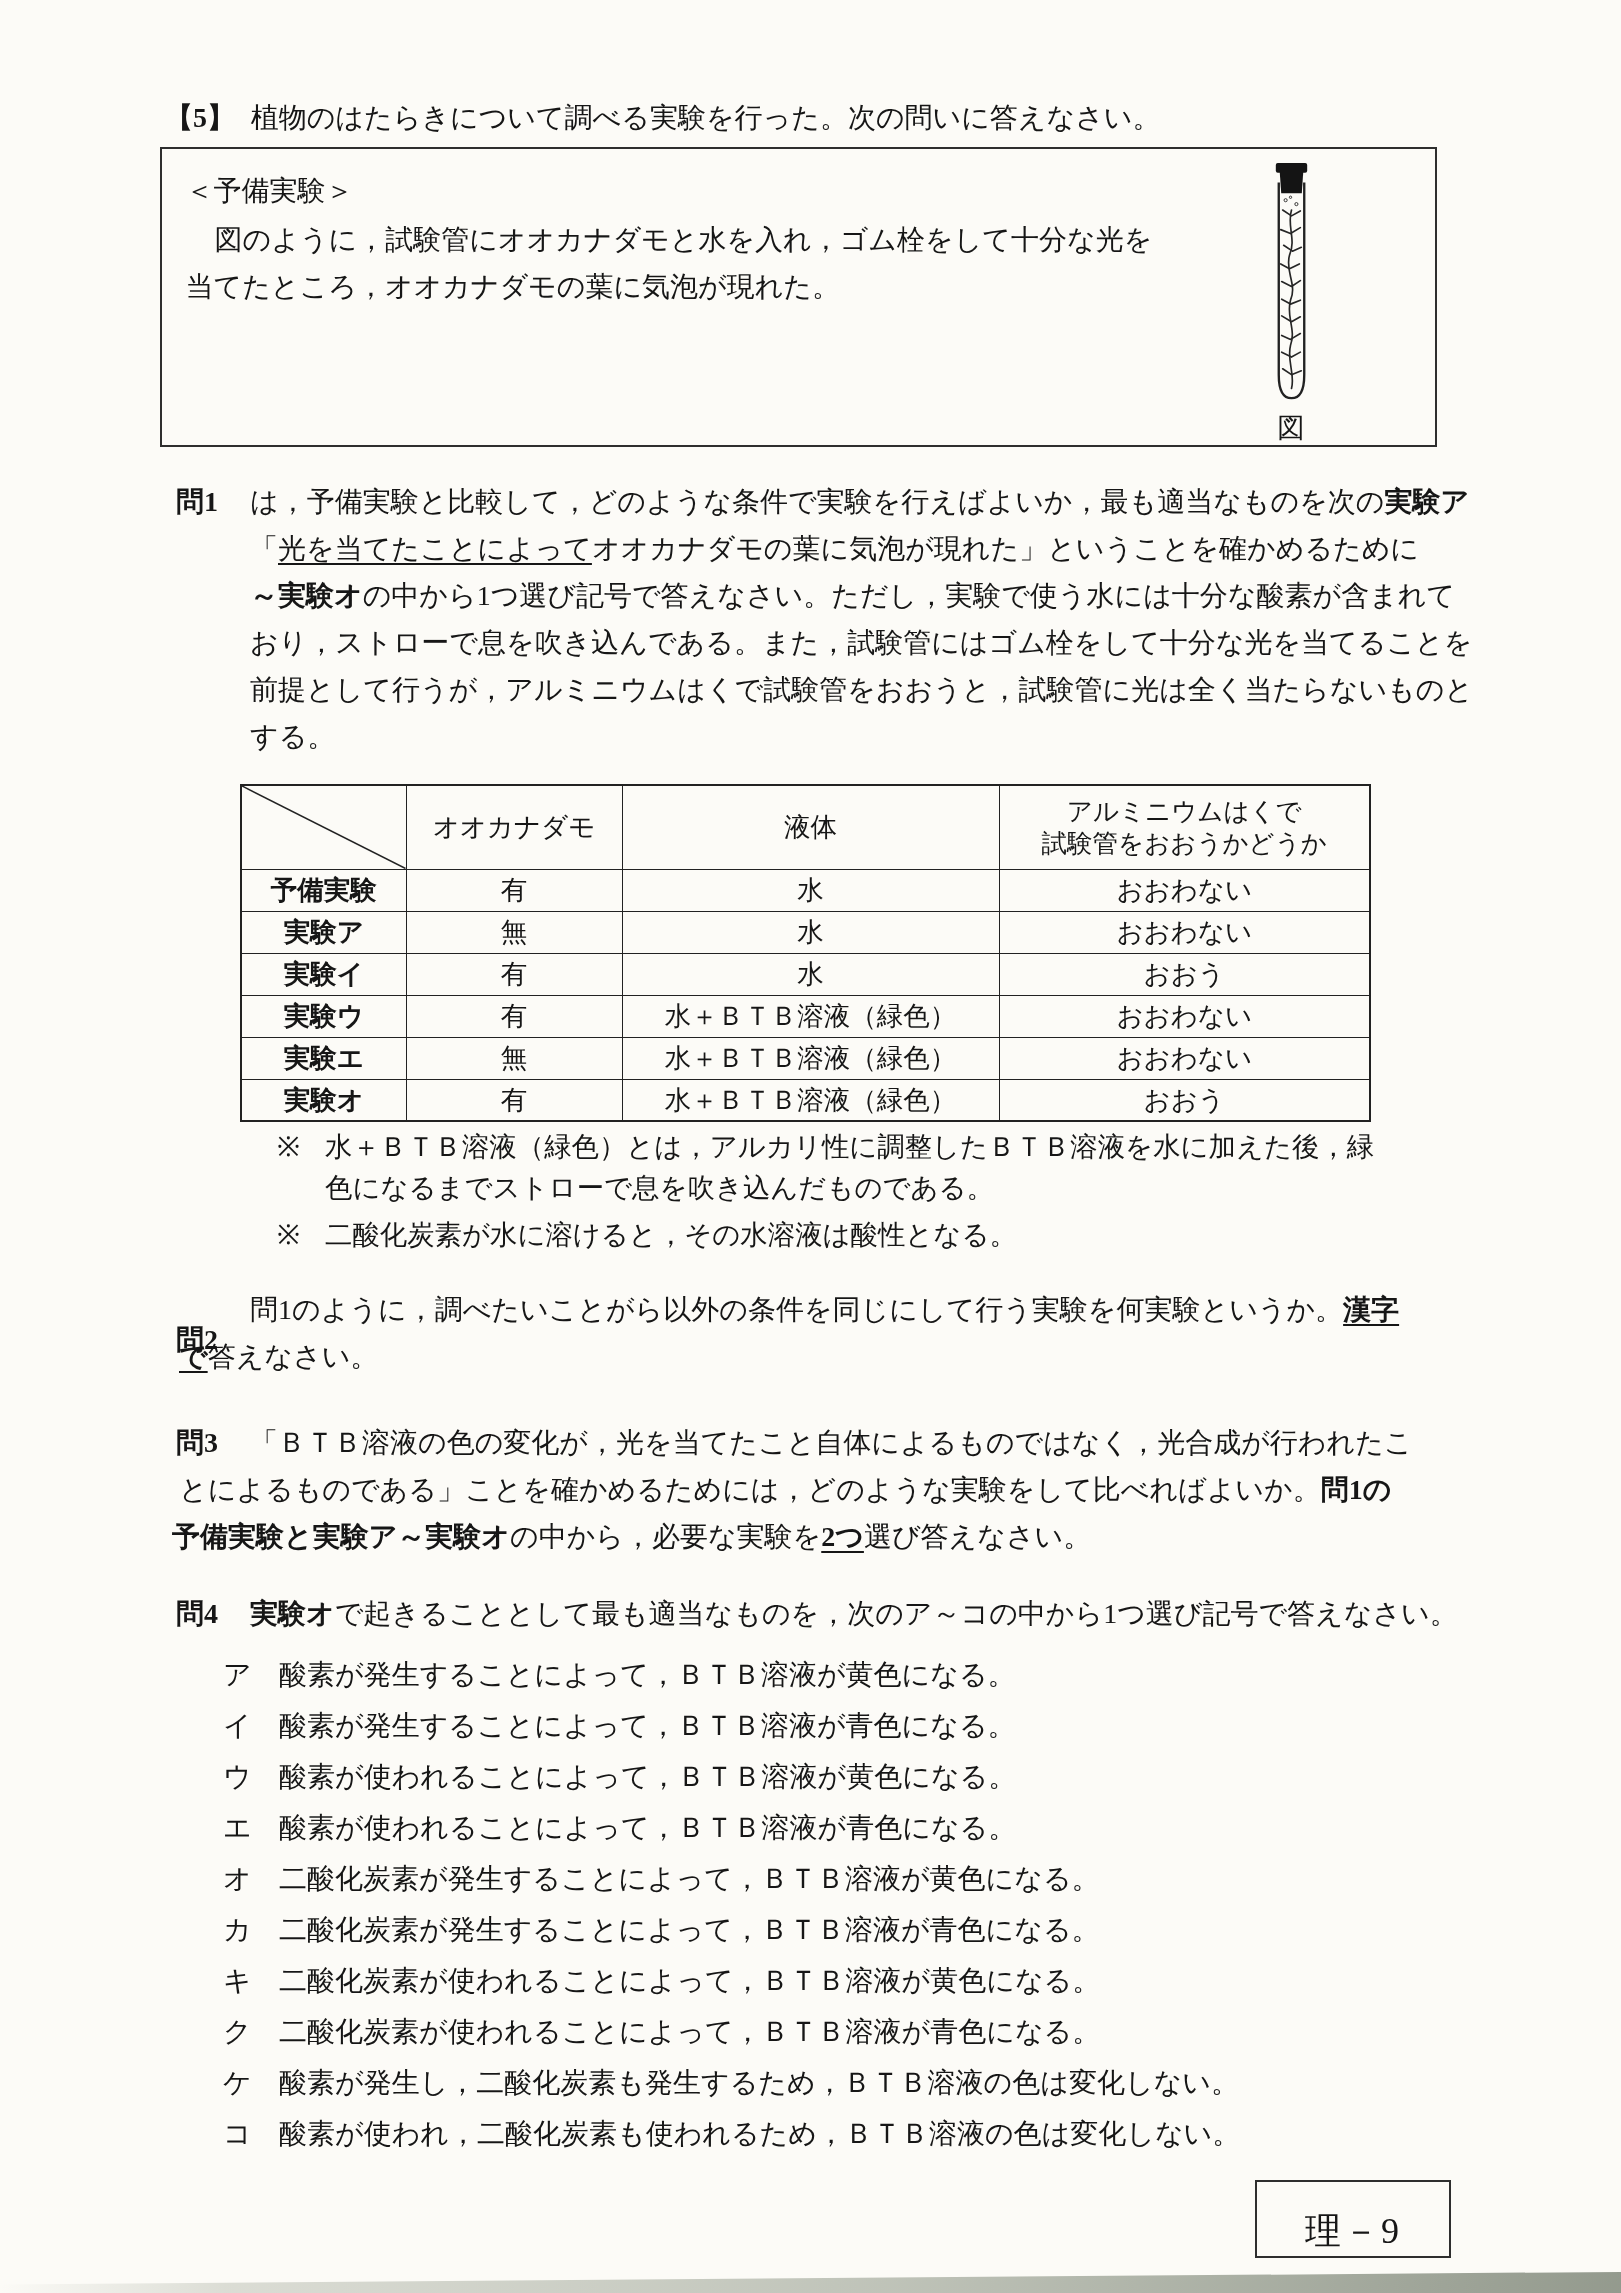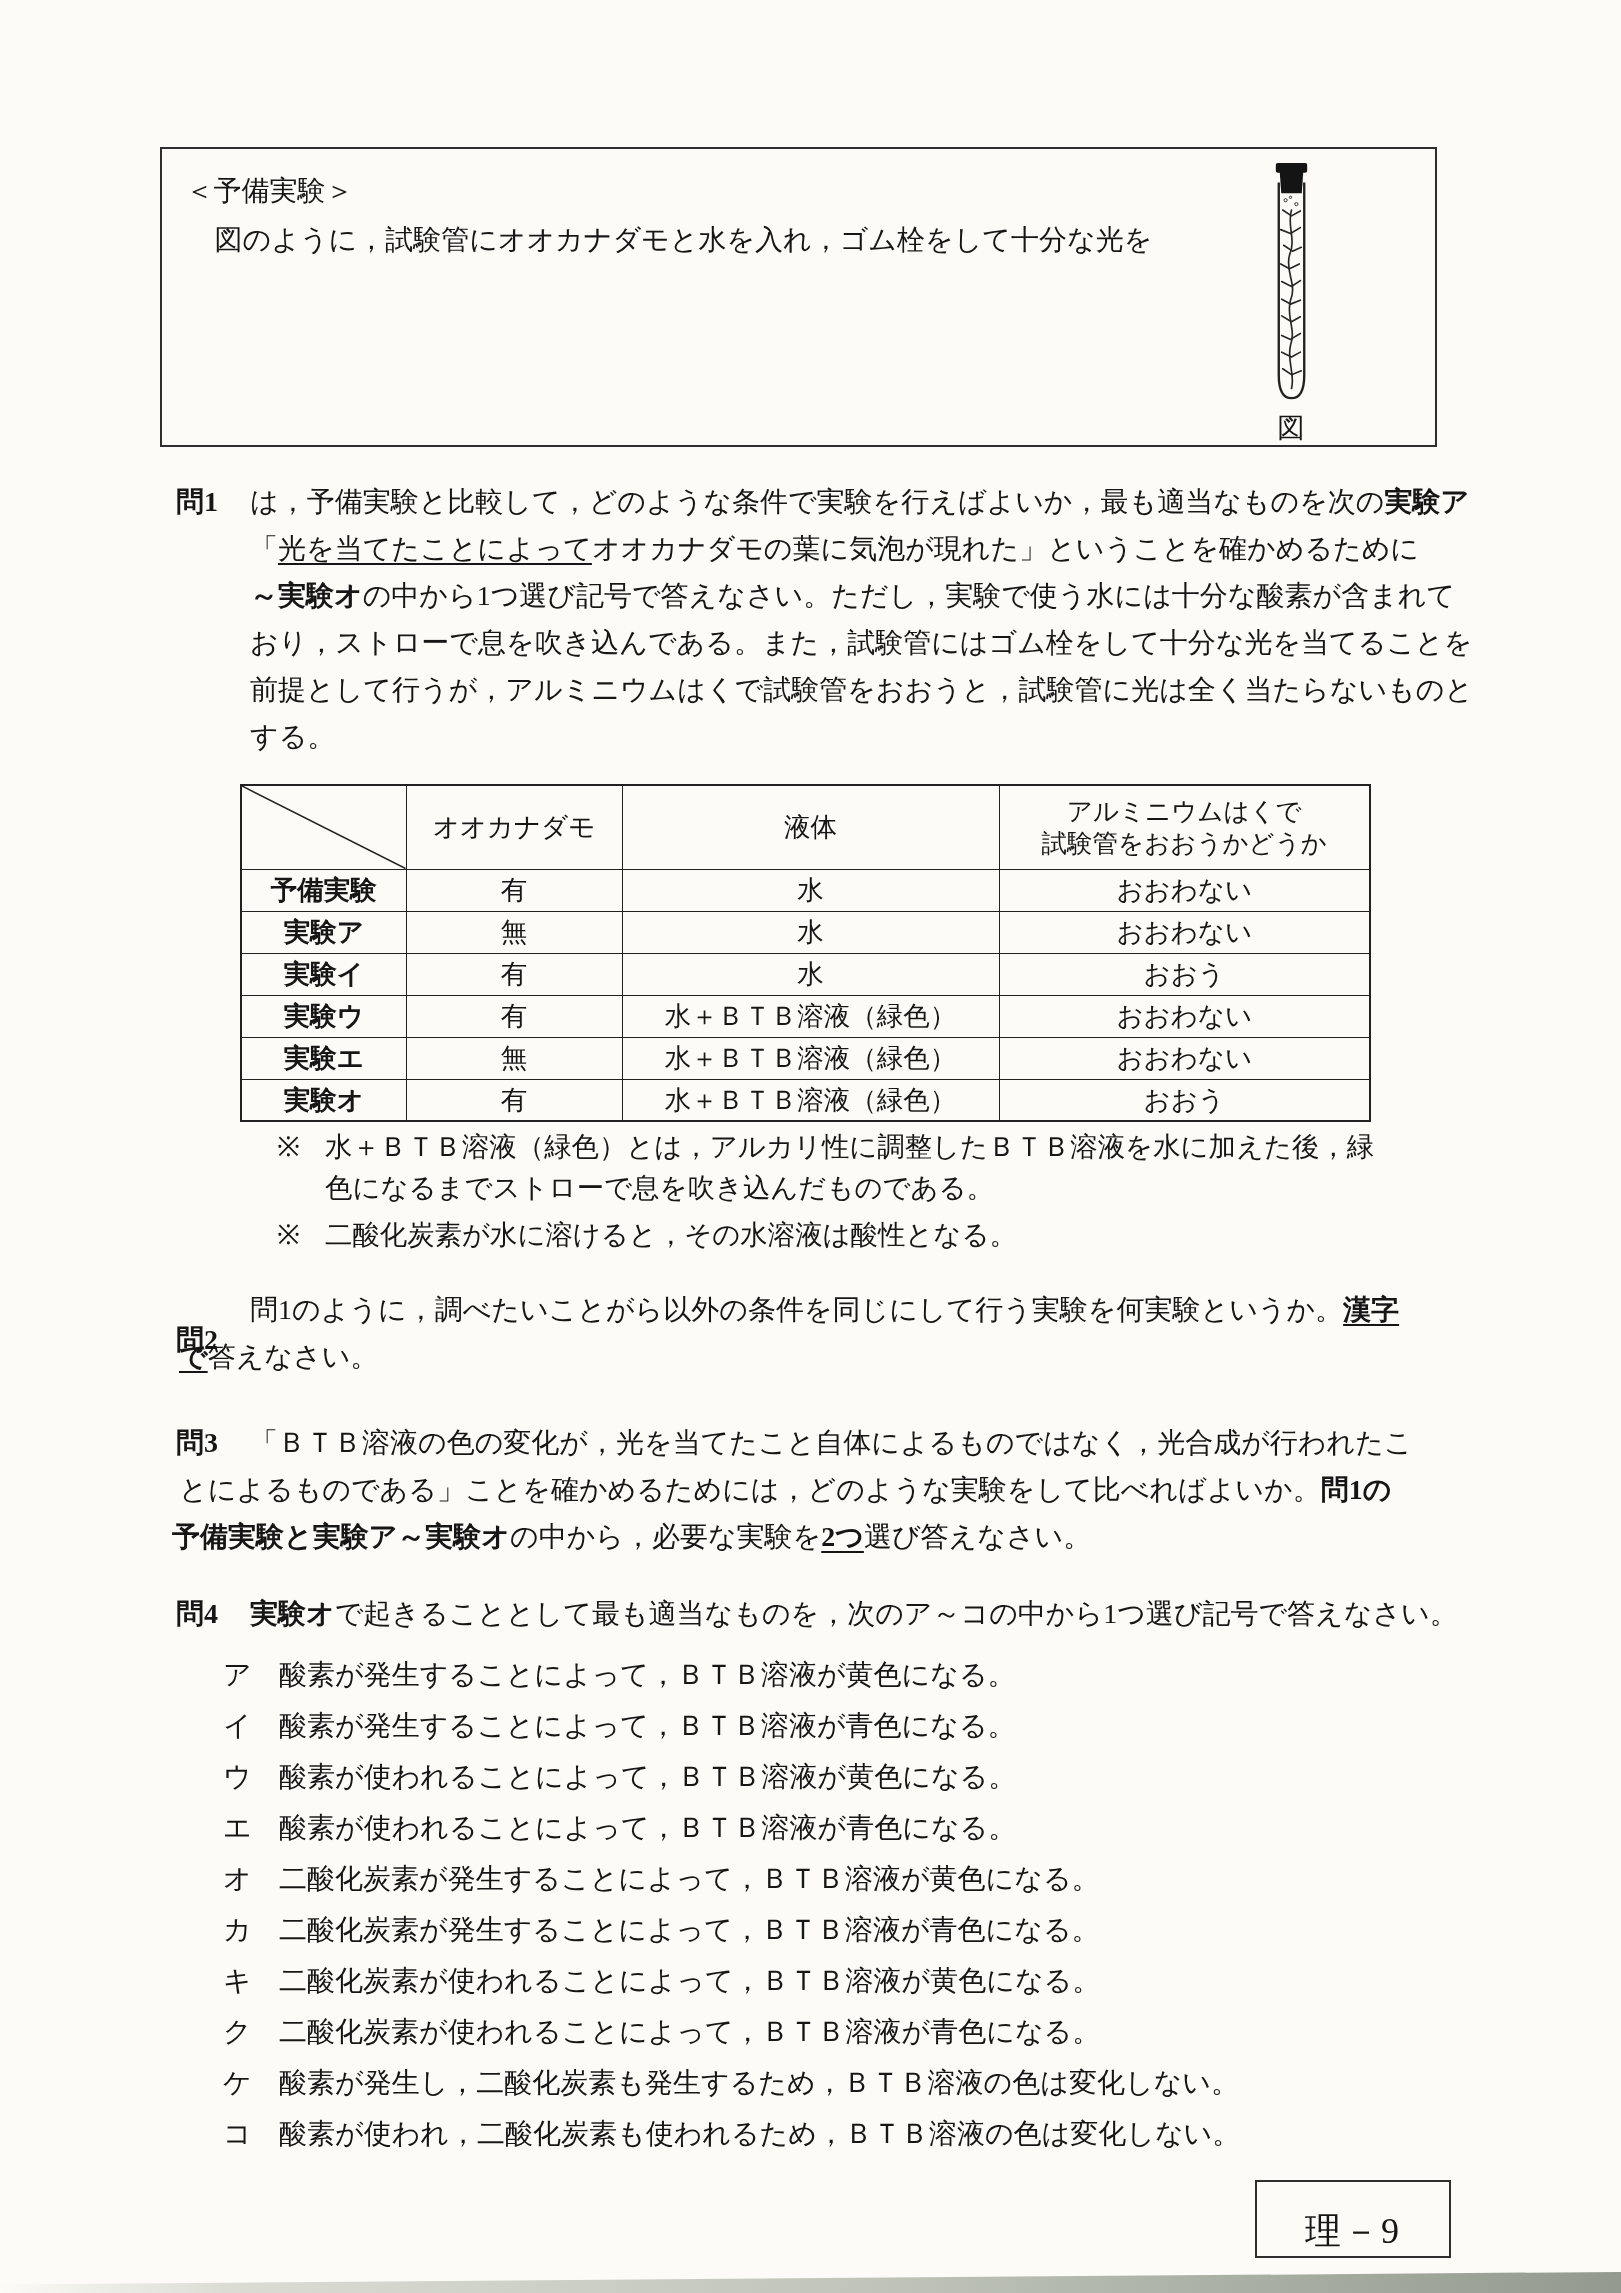--- a/index.html
+++ b/index.html
@@ -56,24 +56,28 @@
       rgba(170,176,163,0.75) 55%,
       rgba(142,149,136,0.95) 100%);
     clip-path:polygon(0 62%,100% 8%,100% 100%,0 100%);
   }
 </style>
 </head>
 <body>
 
 <div class="page">
 
+  <div class="abs line" style="left:165px;top:94px;">
+    <span class="b">【5】</span><span style="margin-left:15.7px;">植物のはたらきについて調べる実験を行った。次の問いに答えなさい。</span>
+  </div>
 
   <div class="abs pre-box">
     <div class="abs pre-title">＜予備実験＞</div>
     <div class="abs line pre-l1">図のように，試験管にオオカナダモと水を入れ，ゴム栓をして十分な光を</div>
+    <div class="abs line pre-l2">当てたところ，オオカナダモの葉に気泡が現れた。</div>
 
     <div class="abs tube-fig">
       <svg width="63" height="247" viewBox="0 0 64 252">
         <g>
           <rect x="16" y="2" width="32" height="10" rx="2" fill="#141414"></rect>
           <path d="M20 11 L44 11 L42.5 33 L21.5 33 Z" fill="#141414"></path>
         </g>
         <path d="M19 22 L19 218 Q19 242 32 242 Q45 242 45 218 L45 22" fill="none" stroke="#222" stroke-width="2.4"></path>
         <g fill="none" stroke="#333" stroke-width="1">
           <circle cx="26" cy="40" r="1.6"></circle>

